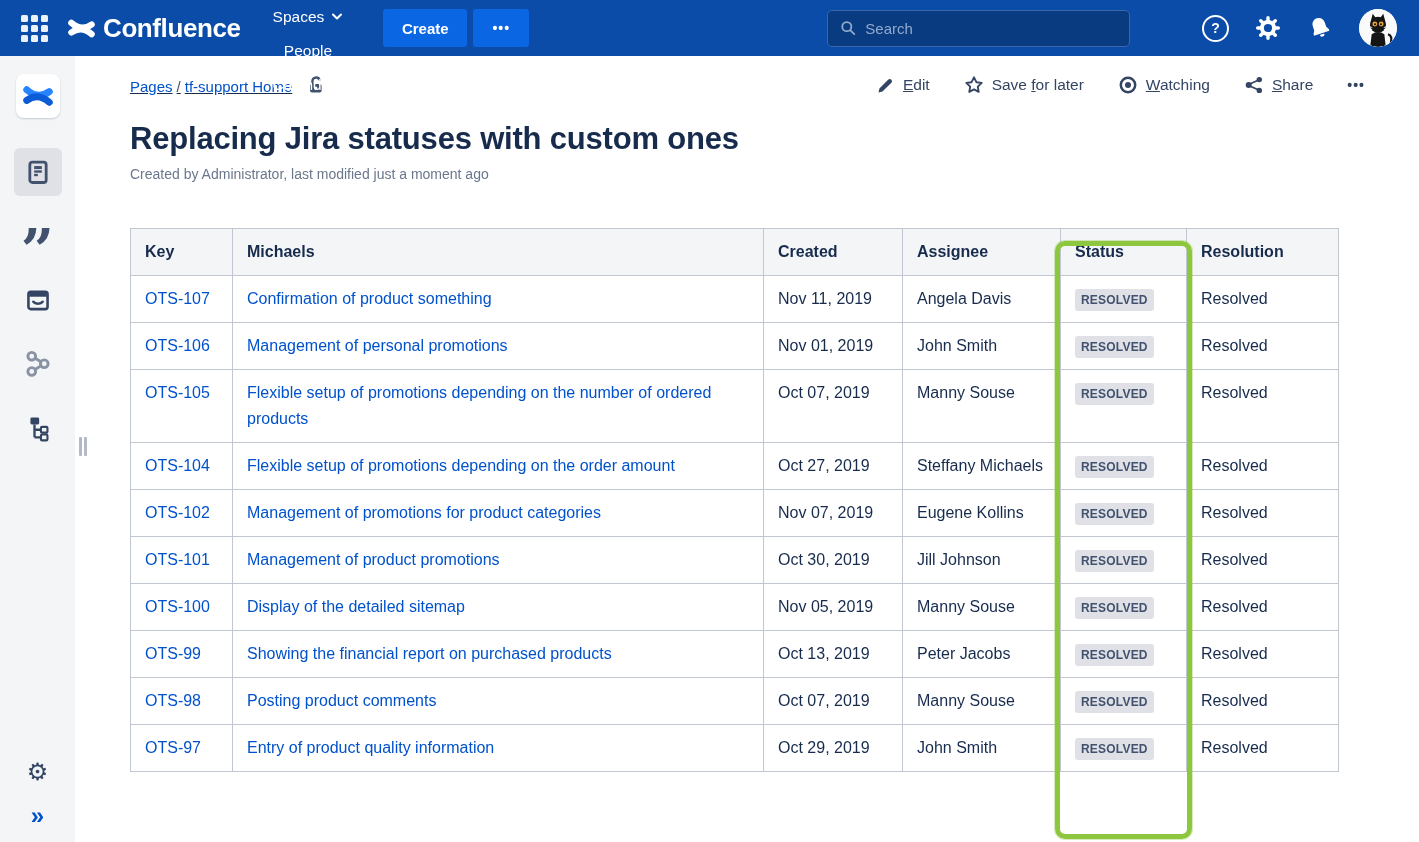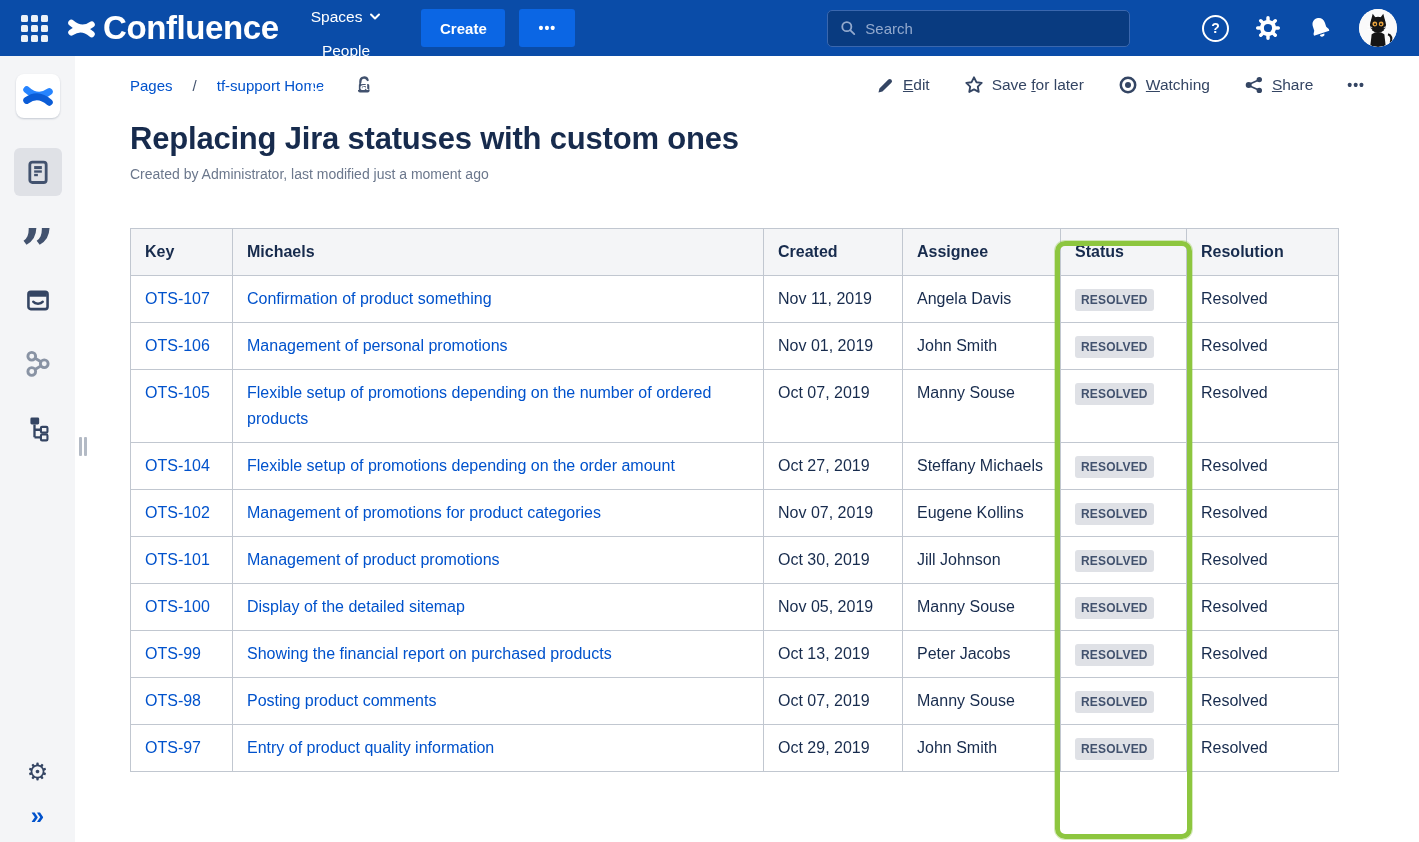--- a/index.html
+++ b/index.html
@@ -11,25 +11,25 @@
   
   .topnav {
     height:56px; background:#0A4CA8; display:flex; align-items:center;
     padding:0 16px 0 14px; color:#fff; position:relative; z-index:10;
   }
   .appswitcher { width:40px; height:40px; border:none; background:transparent; cursor:pointer;
     display:flex; align-items:center; justify-content:center; border-radius:4px; }
   .grid9 { display:grid; grid-template-columns:repeat(3,7px); grid-template-rows:repeat(3,7px); gap:3px; }
   .grid9 span { background:rgba(255,255,255,.92); border-radius:1.5px; }
   .brand { display:flex; align-items:center; gap:8px; margin-left:14px; margin-right:18px; cursor:pointer; }
-  .brand-name { font-size:33px; font-weight:600; letter-spacing:-.4px; color:#fff; }
+  .brand-name { font-size:26px; font-weight:600; letter-spacing:-.4px; color:#fff; }
   .navmenu { display:flex; align-items:center; height:100%;flex-direction:column; }
   .navmenu .item { display:flex; align-items:center; gap:7px; color:#fff; font-size:15.5px;
     padding:8px 14px; border-radius:4px; cursor:pointer; background:transparent; border:none; }
-  .btn-group { display:flex; gap:14px; margin-left:26px; }
+  .btn-group { display:flex; gap:6px; margin-left:26px; }
   .btn-blue { background:#0B66E4; color:#fff; border:none; border-radius:3px; height:38px;
     font-size:15px; font-weight:700; cursor:pointer; font-family:inherit; }
   .btn-create { width:84px; }
   .btn-more-nav { width:56px; letter-spacing:1px; font-size:14px; }
   .nav-spacer { flex:1; }
   .searchbox { width:303px; height:37px; background:#093B80; border:1px solid #3A67AE;
     border-radius:5px; display:flex; align-items:center; padding:0 12px; gap:9px; margin-right:72px; }
   .searchbox input { background:transparent; border:none; outline:none; color:#fff;
     font-size:15px; width:100%; font-family:inherit; }
   .searchbox input::placeholder { color:#92A9CD; }
@@ -55,21 +55,21 @@
     flex-direction:column; align-items:center; gap:20px; }
   .gear-glyph { font-size:24px; color:#344563; line-height:1; }
   .collapse-glyph { font-size:24px; font-weight:700; color:#0052CC; line-height:1; }
   .resize-grip { position:absolute; left:79px; top:437px; width:10px; height:19px;
     display:flex; gap:2px; cursor:col-resize; z-index:6; }
   .resize-grip span { width:3px; height:100%; background:#B3BAC5; border-radius:1px; }
   
   .main { position:absolute; left:75px; top:56px; right:0; bottom:0; background:#fff;
     padding:12px 54px 0 55px; }
   .toprow { display:flex; align-items:center; height:34px; }
-  .breadcrumb { display:flex; align-items:center; gap:20px; font-size:15px; }
+  .breadcrumb { display:flex; align-items:flex-end; gap:4px; font-size:15px;text-decoration:underline; }
   .breadcrumb a { color:#0052CC; text-decoration:none; cursor:pointer; }
   .breadcrumb .sep { color:#42526E; }
   .breadcrumb .lock { margin-left:10px; display:flex; align-items:center; }
   .actions { margin-left:auto; display:flex; align-items:center; gap:34px; }
   .action { display:flex; align-items:center; gap:8px; background:none; border:none;
     font-family:inherit; font-size:15.5px; color:#344563; cursor:pointer; }
   .action u { text-decoration:underline; }
   .action.more { font-weight:700; letter-spacing:1px; font-size:14px; }
   h1.page-title { margin-top:16px; font-size:31px; line-height:42px; font-weight:700;
     letter-spacing:-.2px; color:#172B4D; }

